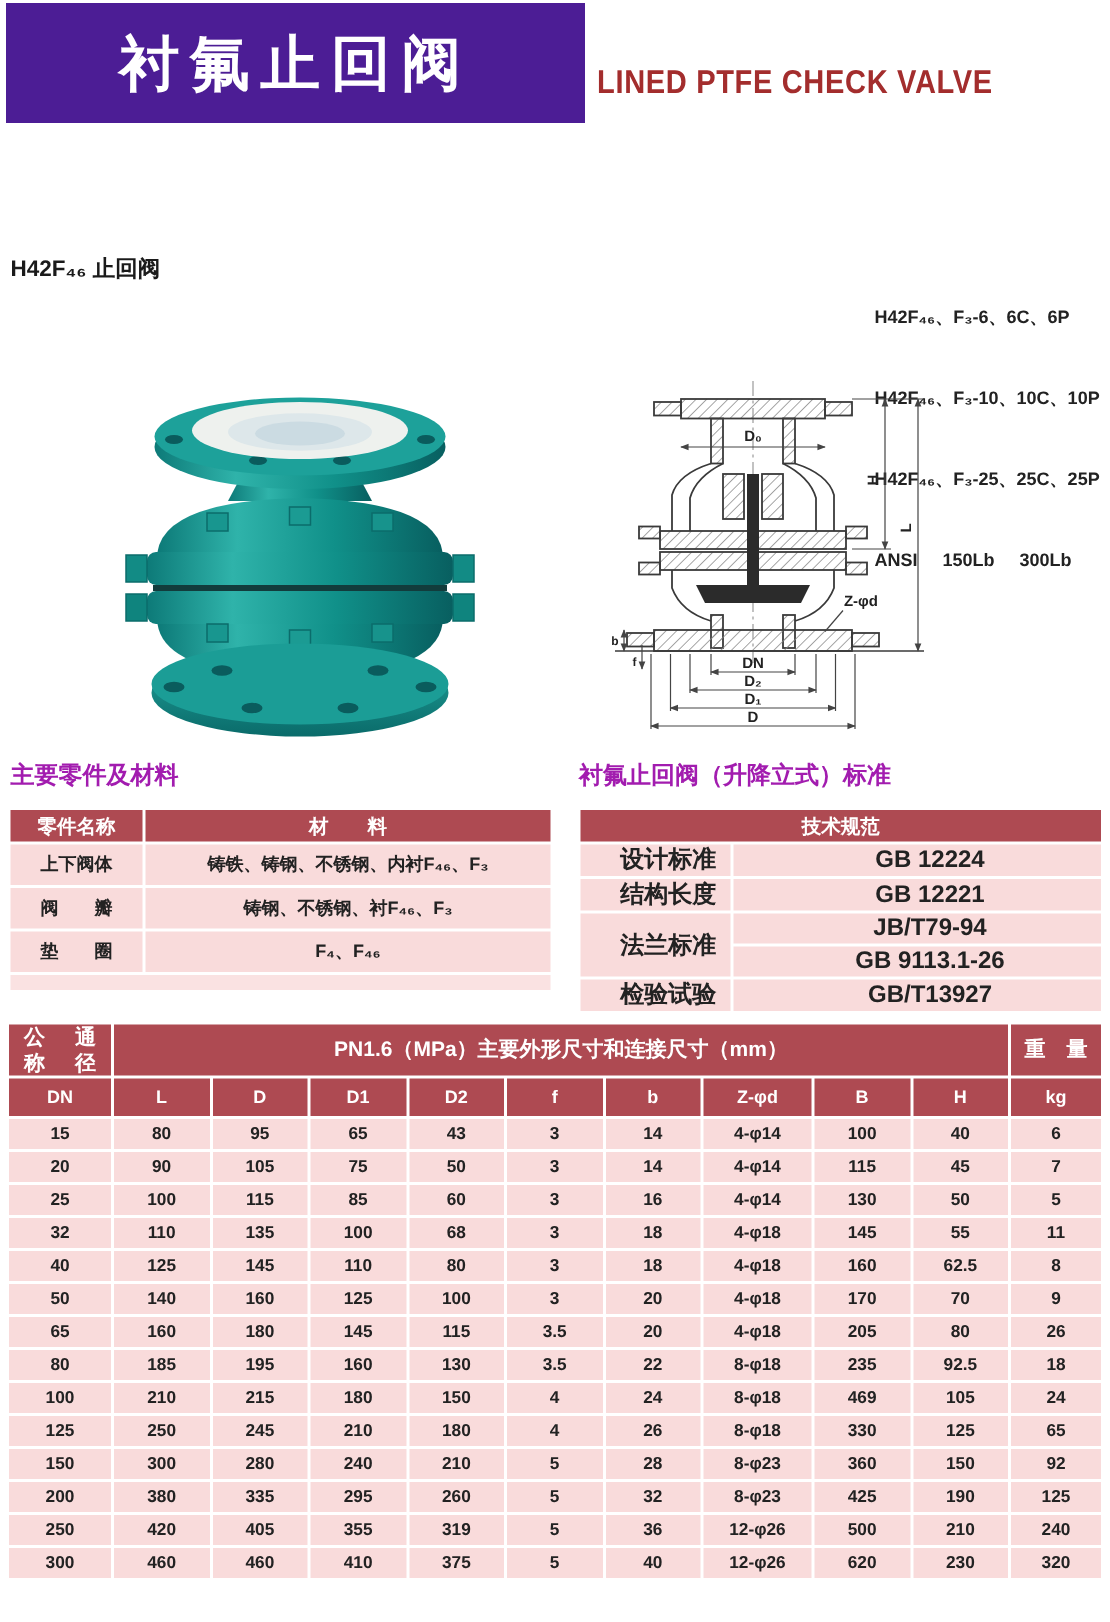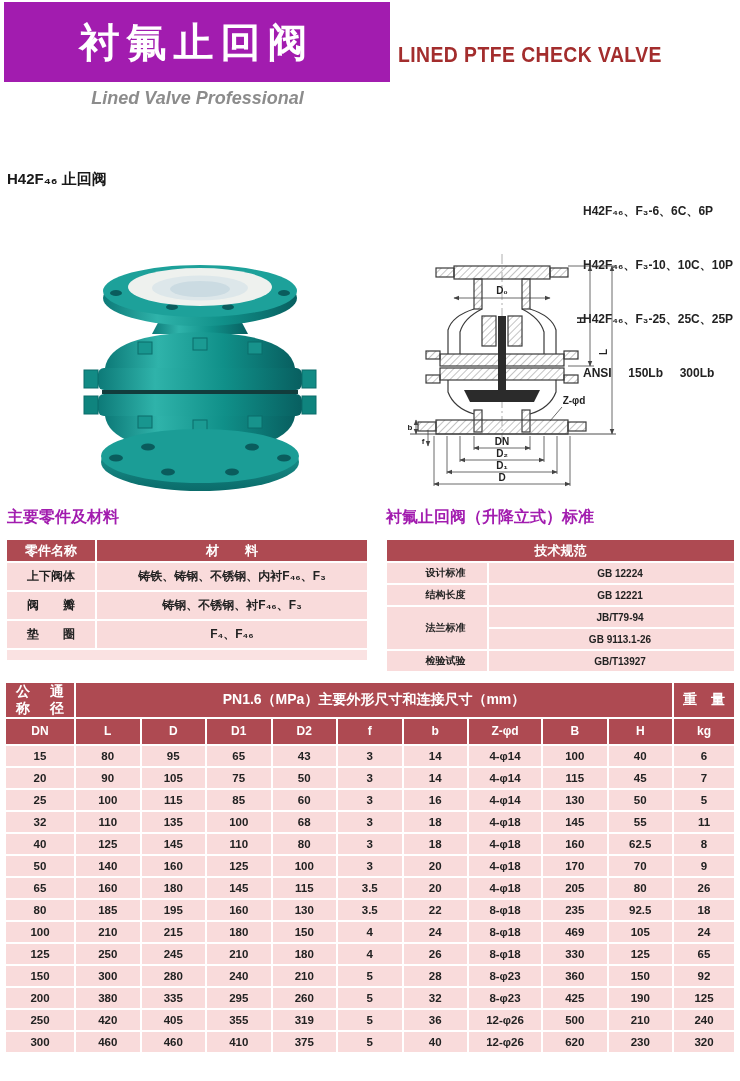--- a/index.html
+++ b/index.html
@@ -4,21 +4,21 @@
 <style>
   * { margin:0; padding:0; box-sizing:border-box; }
   html,body { background:#ffffff; }
   .page {
     position:relative; width:740px; height:1081px; background:#ffffff;
     font-family:"Liberation Sans","DejaVu Sans",sans-serif; color:#1a1a1a; overflow:hidden;
   }
   
   .banner {
     position:absolute; left:4px; top:2px; width:386px; height:80px;
-    background:#a21caf; color:#ffffff; display:flex; align-items:center; justify-content:center;
+    background:#4c1d95; color:#ffffff; display:flex; align-items:center; justify-content:center;
     font-size:40px; font-weight:bold; letter-spacing:7px;
   }
   .en-title {
     position:absolute; left:398px; top:42px; color:#a32d2d;
     font-size:22px; font-weight:800; transform:scaleX(.88); transform-origin:left center;
     letter-spacing:0.5px; white-space:nowrap;
   }
   .tagline {
     position:absolute; left:55px; top:88px; width:285px; text-align:center;
     color:#8c8c8c; font-style:italic; font-weight:600; font-size:18px; line-height:1.2;
@@ -40,42 +40,41 @@
   table { border-collapse:separate; border-spacing:2px; table-layout:fixed; }
   td,th { overflow:hidden; }
   .mat-table  { position:absolute; left:5px;  top:538px; width:364px; }
   .std-table  { position:absolute; left:385px; top:538px; width:351px; }
   .hd { background:#ae4a52; color:#ffffff; font-weight:bold; text-align:center; }
   .cell { background:#f9dbdb; text-align:center; font-weight:bold; color:#222; }
   .mat-table .hd   { height:21px; font-size:13px; }
   .mat-table .cell { height:27px; font-size:12px; }
   .mat-table .strip{ background:#fae2e2; height:10px; }
   .std-table .hd   { height:21px; font-size:13px; }
-  .std-table .cell { height:20px; font-size:10px;padding-left:17px; }
+  .std-table .cell { height:20px; font-size:16px;padding-left:17px; }
   
   .dim-table { position:absolute; left:4px; top:681px; width:732px; }
   .dim-table .hd1 { height:32px; font-size:14px; }
   .dim-table .hd2 { height:25px; font-size:12px; }
   .dim-table td.cell { height:20px; font-size:11.5px; }
   .cn-2line { display:flex; flex-direction:row; line-height:1.2; align-items:center; }
   .cn-2line span { letter-spacing:0; }
   
   svg text { font-family:"Liberation Sans","DejaVu Sans",sans-serif; }
 </style>
 </head>
 <body>
 
 <div class="page">
 
   <div class="banner">
     <span>衬氟止回阀</span>
   </div>
   <div class="en-title">LINED PTFE CHECK VALVE</div>
   <div class="tagline">
-    <div>Lined Valve Professional</div>
   </div>
 
   <div class="product-heading">H42F₄₆ 止回阀</div>
   <div class="model-codes">
     <div>H42F₄₆、F₃-6、6C、6P</div>
     <div>H42F₄₆、F₃-10、10C、10P</div>
     <div>H42F₄₆、F₃-25、25C、25P</div>
     <div>ANSI     150Lb     300Lb</div>
   </div>
 

